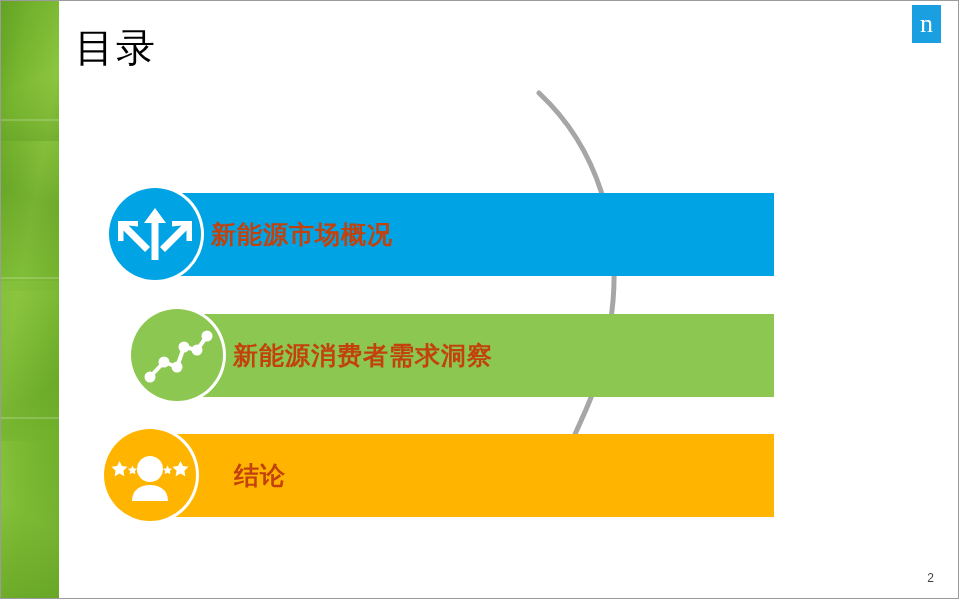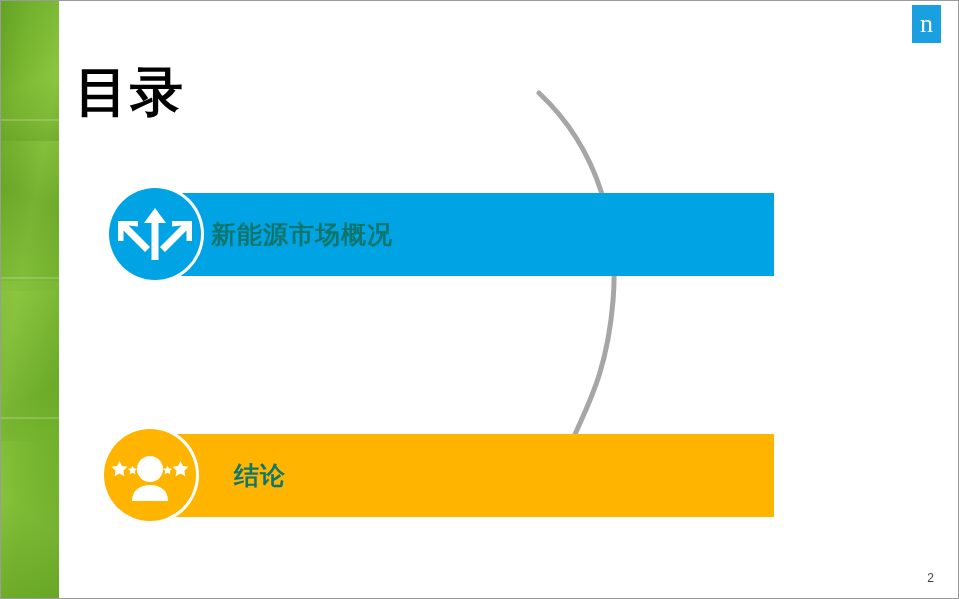--- a/index.html
+++ b/index.html
@@ -69,26 +69,25 @@
     font-size: 26px;
     line-height: 38px;
     text-align: center;
   }
 
   
   #title {
     position: absolute;
     left: 74px;
     top: 22px;
-    font-size: 53px;
-    font-weight: bold;
+    font-size: 39px;
+    font-weight: normal;
     color: #000000;
     letter-spacing: 2px;
     line-height: 50px;
-    margin-top: 44px;
   }
 
   
   #arc {
     position: absolute;
     left: 0;
     top: 0;
     width: 959px;
     height: 599px;
     pointer-events: none;
@@ -122,21 +121,21 @@
   .circle.orange { background: #ffb400; }
 
   .circle svg { position: absolute; left: 0; top: 0; }
 
   .row-label {
     position: absolute;
     top: 0;
     height: 83px;
     display: flex;
     align-items: center;
-    color: #0f766e;
+    color: #c2410c;
     font-size: 25px;
     font-weight: bold;
     letter-spacing: 1px;
     white-space: nowrap;
   }
 
   
   #pagenum {
     position: absolute;
     right: 24px;
@@ -180,20 +179,35 @@
         <path d="M46 20 L57 35 L49.5 35 L49.5 72 L42.5 72 L42.5 35 L35 35 Z" fill="#ffffff"></path>
 
         <path d="M19.5 37.5 L41 59 L36 64 L14.5 42.5 L14.5 53 L9 53 L9 33 L29 33 L29 38.5 Z" fill="#ffffff"></path>
 
         <path d="M72.5 37.5 L51 59 L56 64 L77.5 42.5 L77.5 53 L83 53 L83 33 L63 33 L63 38.5 Z" fill="#ffffff"></path>
       </svg>
     </div>
     <div class="row-label" style="left:56px;">新能源市场概况</div>
   </div>
 
+  <div class="row" style="left:176px; top:313px; width:597px; height:83px;">
+    <div class="bar green"></div>
+    <div class="circle green">
+      <svg width="92" height="92" viewBox="0 0 92 92">
+        <polyline points="19,68 33,53 46,58 53,38 66,41 76,27" fill="none" stroke="#ffffff" stroke-width="4" stroke-linecap="round" stroke-linejoin="round"></polyline>
+        <circle cx="19" cy="68" r="5.5" fill="#ffffff"></circle>
+        <circle cx="33" cy="53" r="5.5" fill="#ffffff"></circle>
+        <circle cx="46" cy="58" r="5.5" fill="#ffffff"></circle>
+        <circle cx="53" cy="38" r="5.5" fill="#ffffff"></circle>
+        <circle cx="66" cy="41" r="5.5" fill="#ffffff"></circle>
+        <circle cx="76" cy="27" r="5.5" fill="#ffffff"></circle>
+      </svg>
+    </div>
+    <div class="row-label" style="left:56px;">新能源消费者需求洞察</div>
+  </div>
 
   <div class="row" style="left:149px; top:433px; width:624px; height:83px;">
     <div class="bar orange"></div>
     <div class="circle orange">
       <svg width="92" height="92" viewBox="0 0 92 92">
 
         <circle cx="46" cy="40" r="13" fill="#ffffff"></circle>
 
         <path d="M28 72 C28 61 36 56 46 56 C56 56 64 61 64 72 Z" fill="#ffffff"></path>
 

